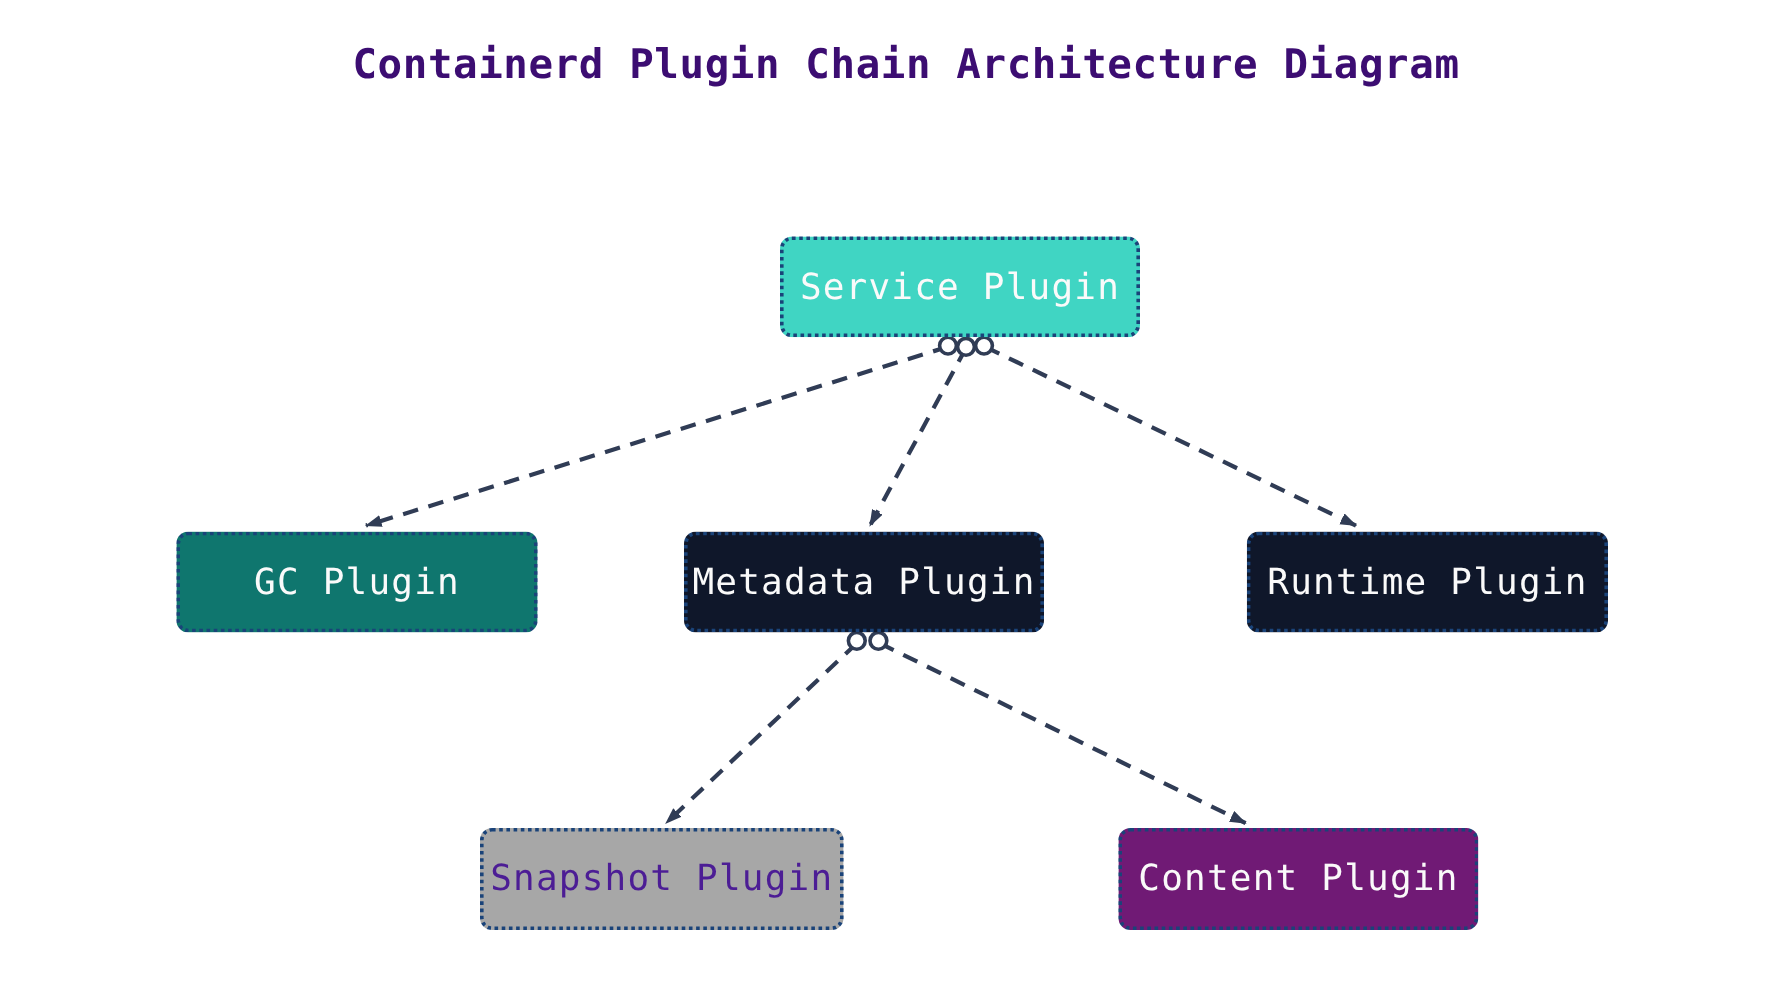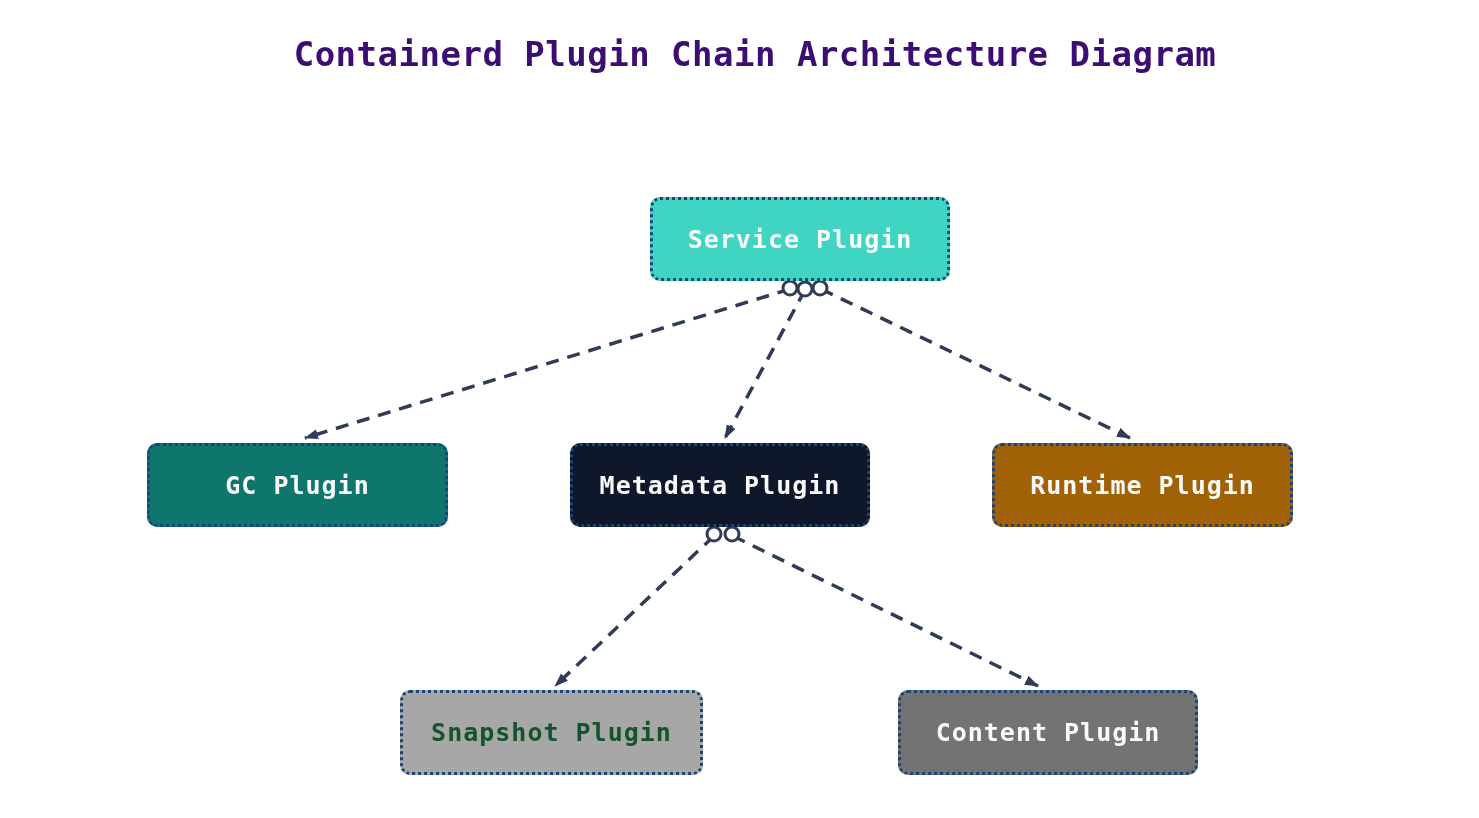--- a/index.html
+++ b/index.html
@@ -49,22 +49,22 @@
     position: absolute;
     box-sizing: border-box;
     border: 3px dotted #1a4379;
     border-radius: 10px;
     display: flex;
     align-items: center;
     justify-content: center;
   }
   .node span {
     color: #fafafa;
-    font-size: 25px;
-    font-weight: 700;
+    font-size: 30px;
+    font-weight: 400;
     letter-spacing: 1px;
     white-space: nowrap;
     user-select: none;
   }
 </style>
 </head>
 <body>
 
 <div class="canvas">
 
@@ -95,24 +95,24 @@
   <div>
       <div class="node" style="left: 650px; top: 197px; width: 300px; height: 84px; background: rgb(64, 213, 195); border-color: rgb(26, 67, 121);">
         <span style="color: rgb(250, 250, 250);">Service Plugin</span>
       </div>
       <div class="node" style="left: 147px; top: 443px; width: 301px; height: 84px; background: #0f766e; border-color: rgb(26, 67, 121);">
         <span style="color: rgb(250, 250, 250);">GC Plugin</span>
       </div>
       <div class="node" style="left: 570px; top: 443px; width: 300px; height: 84px; background: #0f172a; border-color: rgb(26, 67, 121);">
         <span style="color: rgb(250, 250, 250);">Metadata Plugin</span>
       </div>
-      <div class="node" style="left: 992px; top: 443px; width: 301px; height: 84px; background: #a16207; border-color: rgb(26, 67, 121); text-align: right;">
+      <div class="node" style="left: 1039px; top: 443px; width: 301px; height: 84px; background: #0f172a; border-color: rgb(26, 67, 121); text-align: right;">
         <span style="color: rgb(250, 250, 250);">Runtime Plugin</span>
       </div>
       <div class="node" style="left: 400px; top: 690px; width: 303px; height: 85px; background: rgb(167, 167, 167); border-color: rgb(26, 67, 121);">
-        <span style="color: #14532d;">Snapshot Plugin</span>
+        <span style="color: #4c1d95;">Snapshot Plugin</span>
       </div>
-      <div class="node" style="left: 898px; top: 690px; width: 300px; height: 85px; background: #737373; border-color: rgb(26, 67, 121);">
+      <div class="node" style="left: 932px; top: 690px; width: 300px; height: 85px; background: #701a75; border-color: rgb(26, 67, 121);">
         <span style="color: rgb(250, 250, 250);">Content Plugin</span>
       </div>
     </div>
 
 </div>
 
 </body></html>

